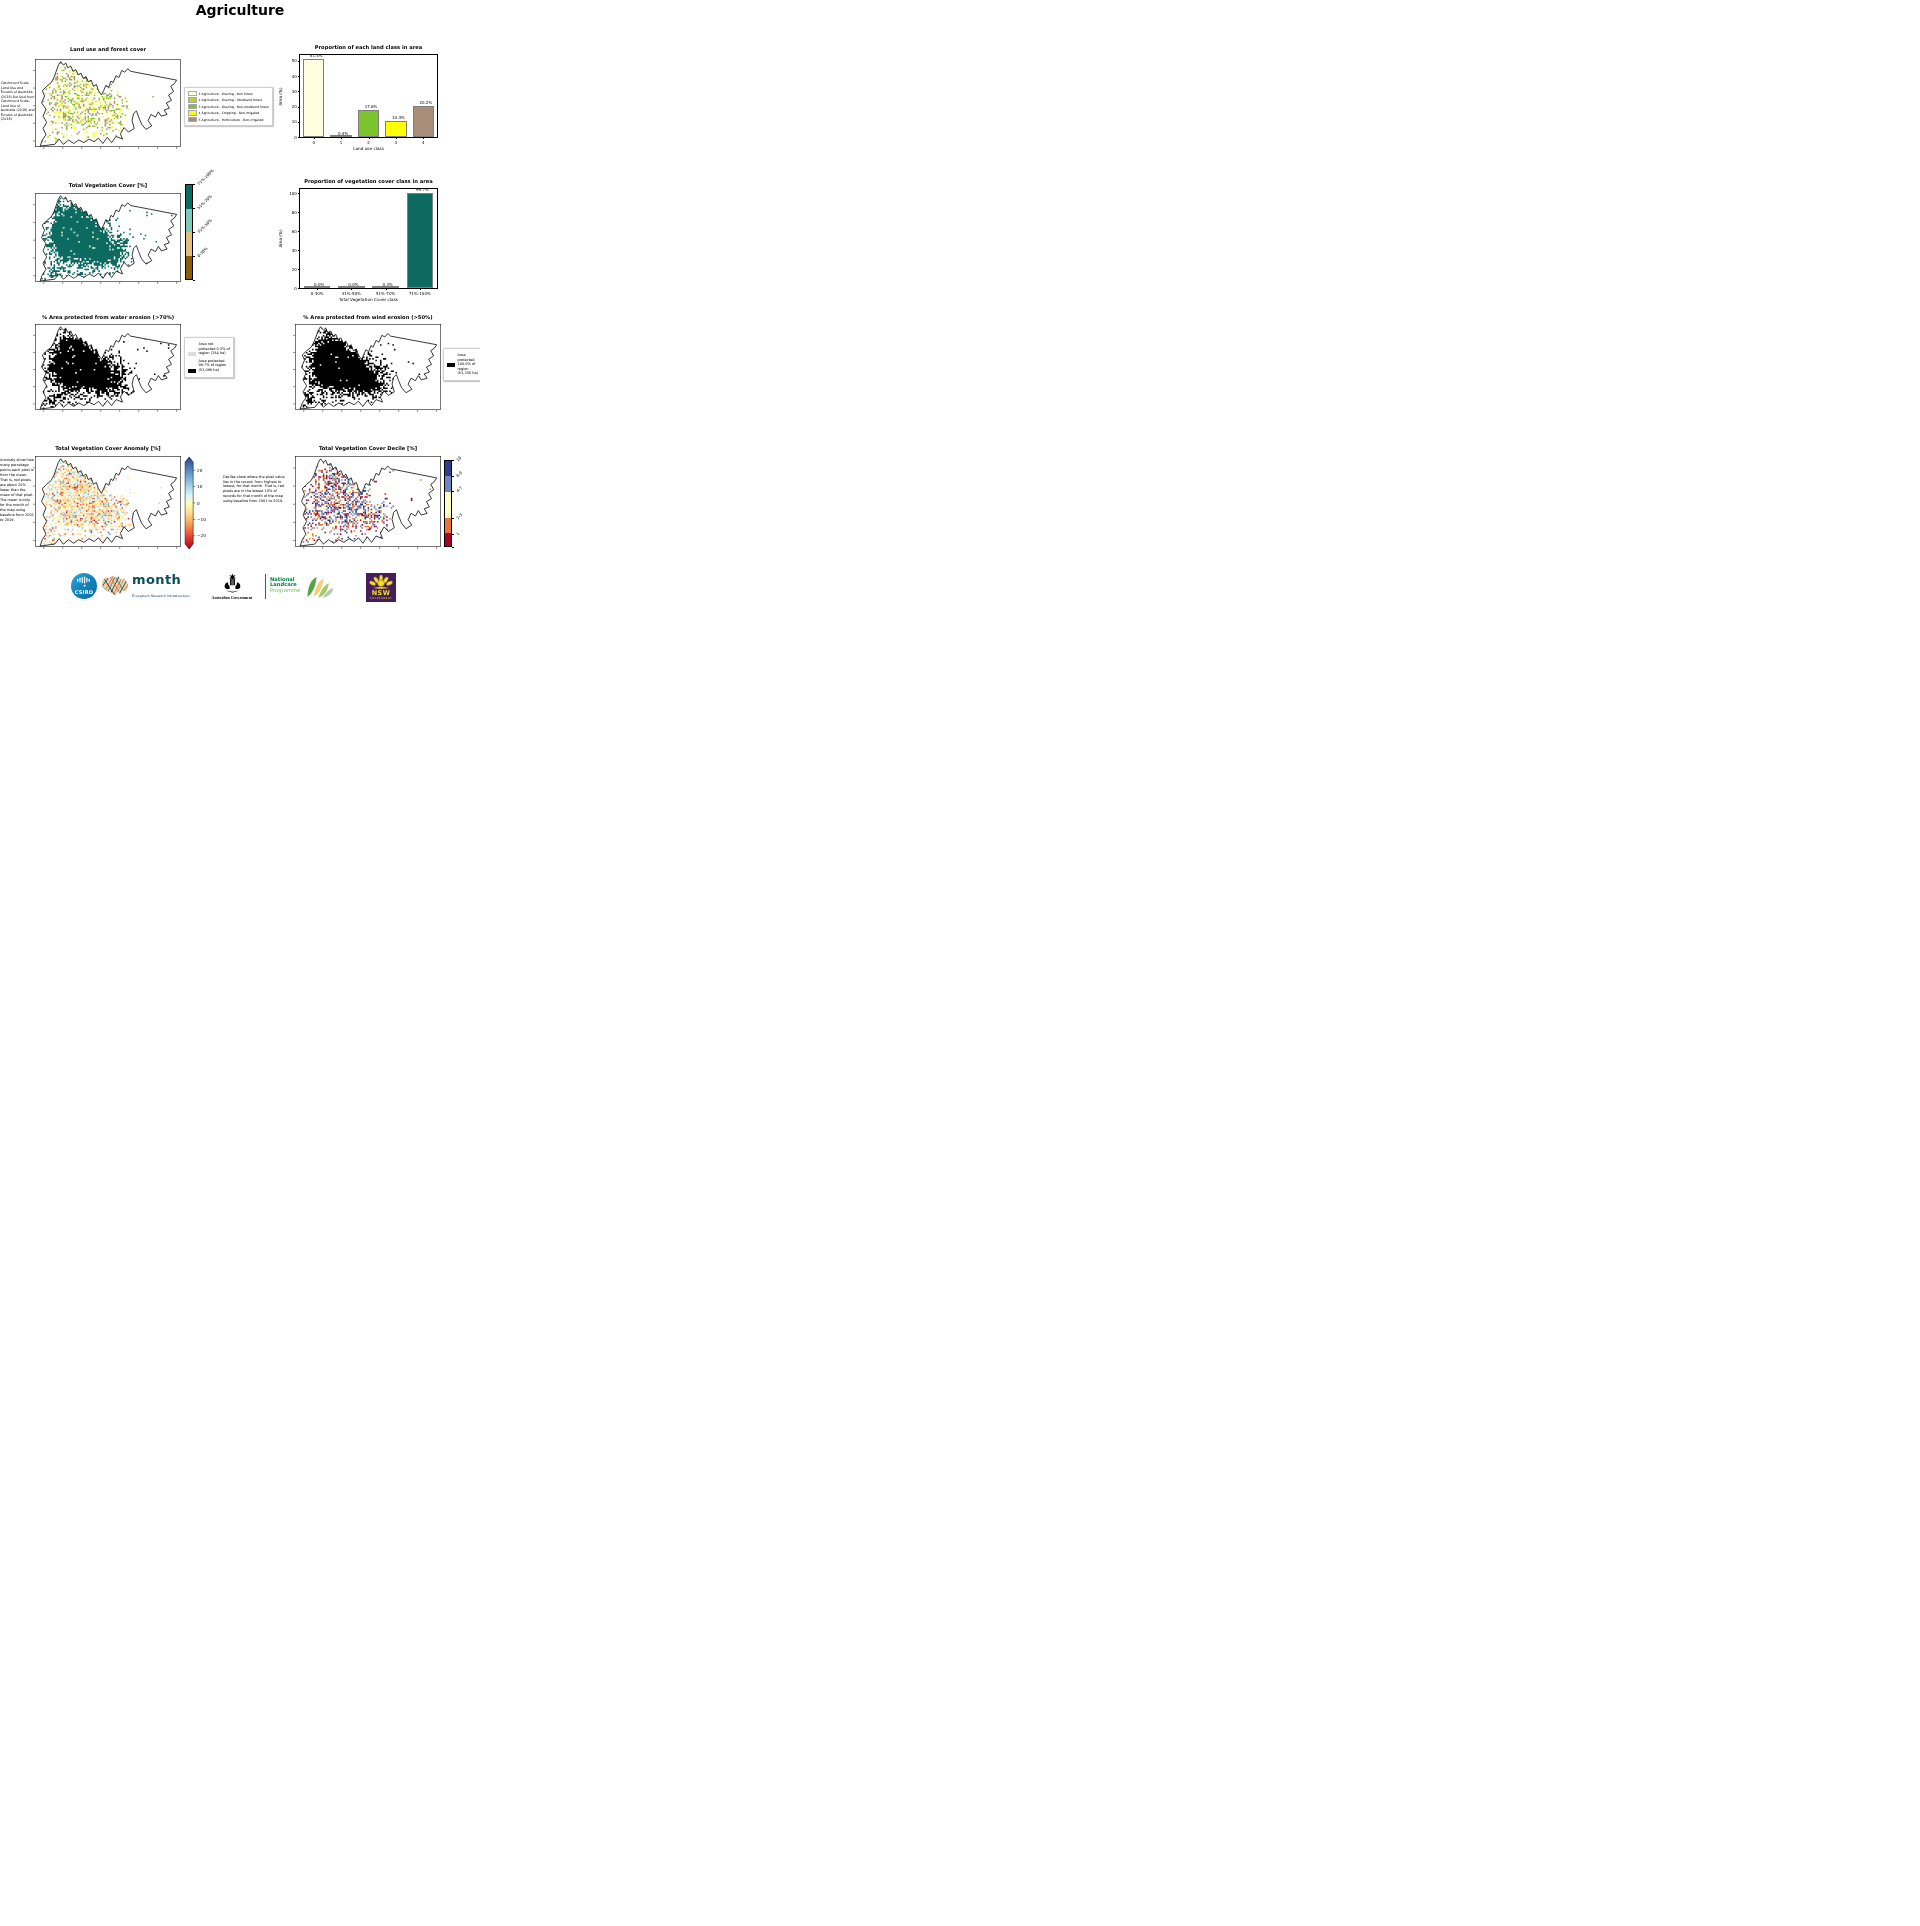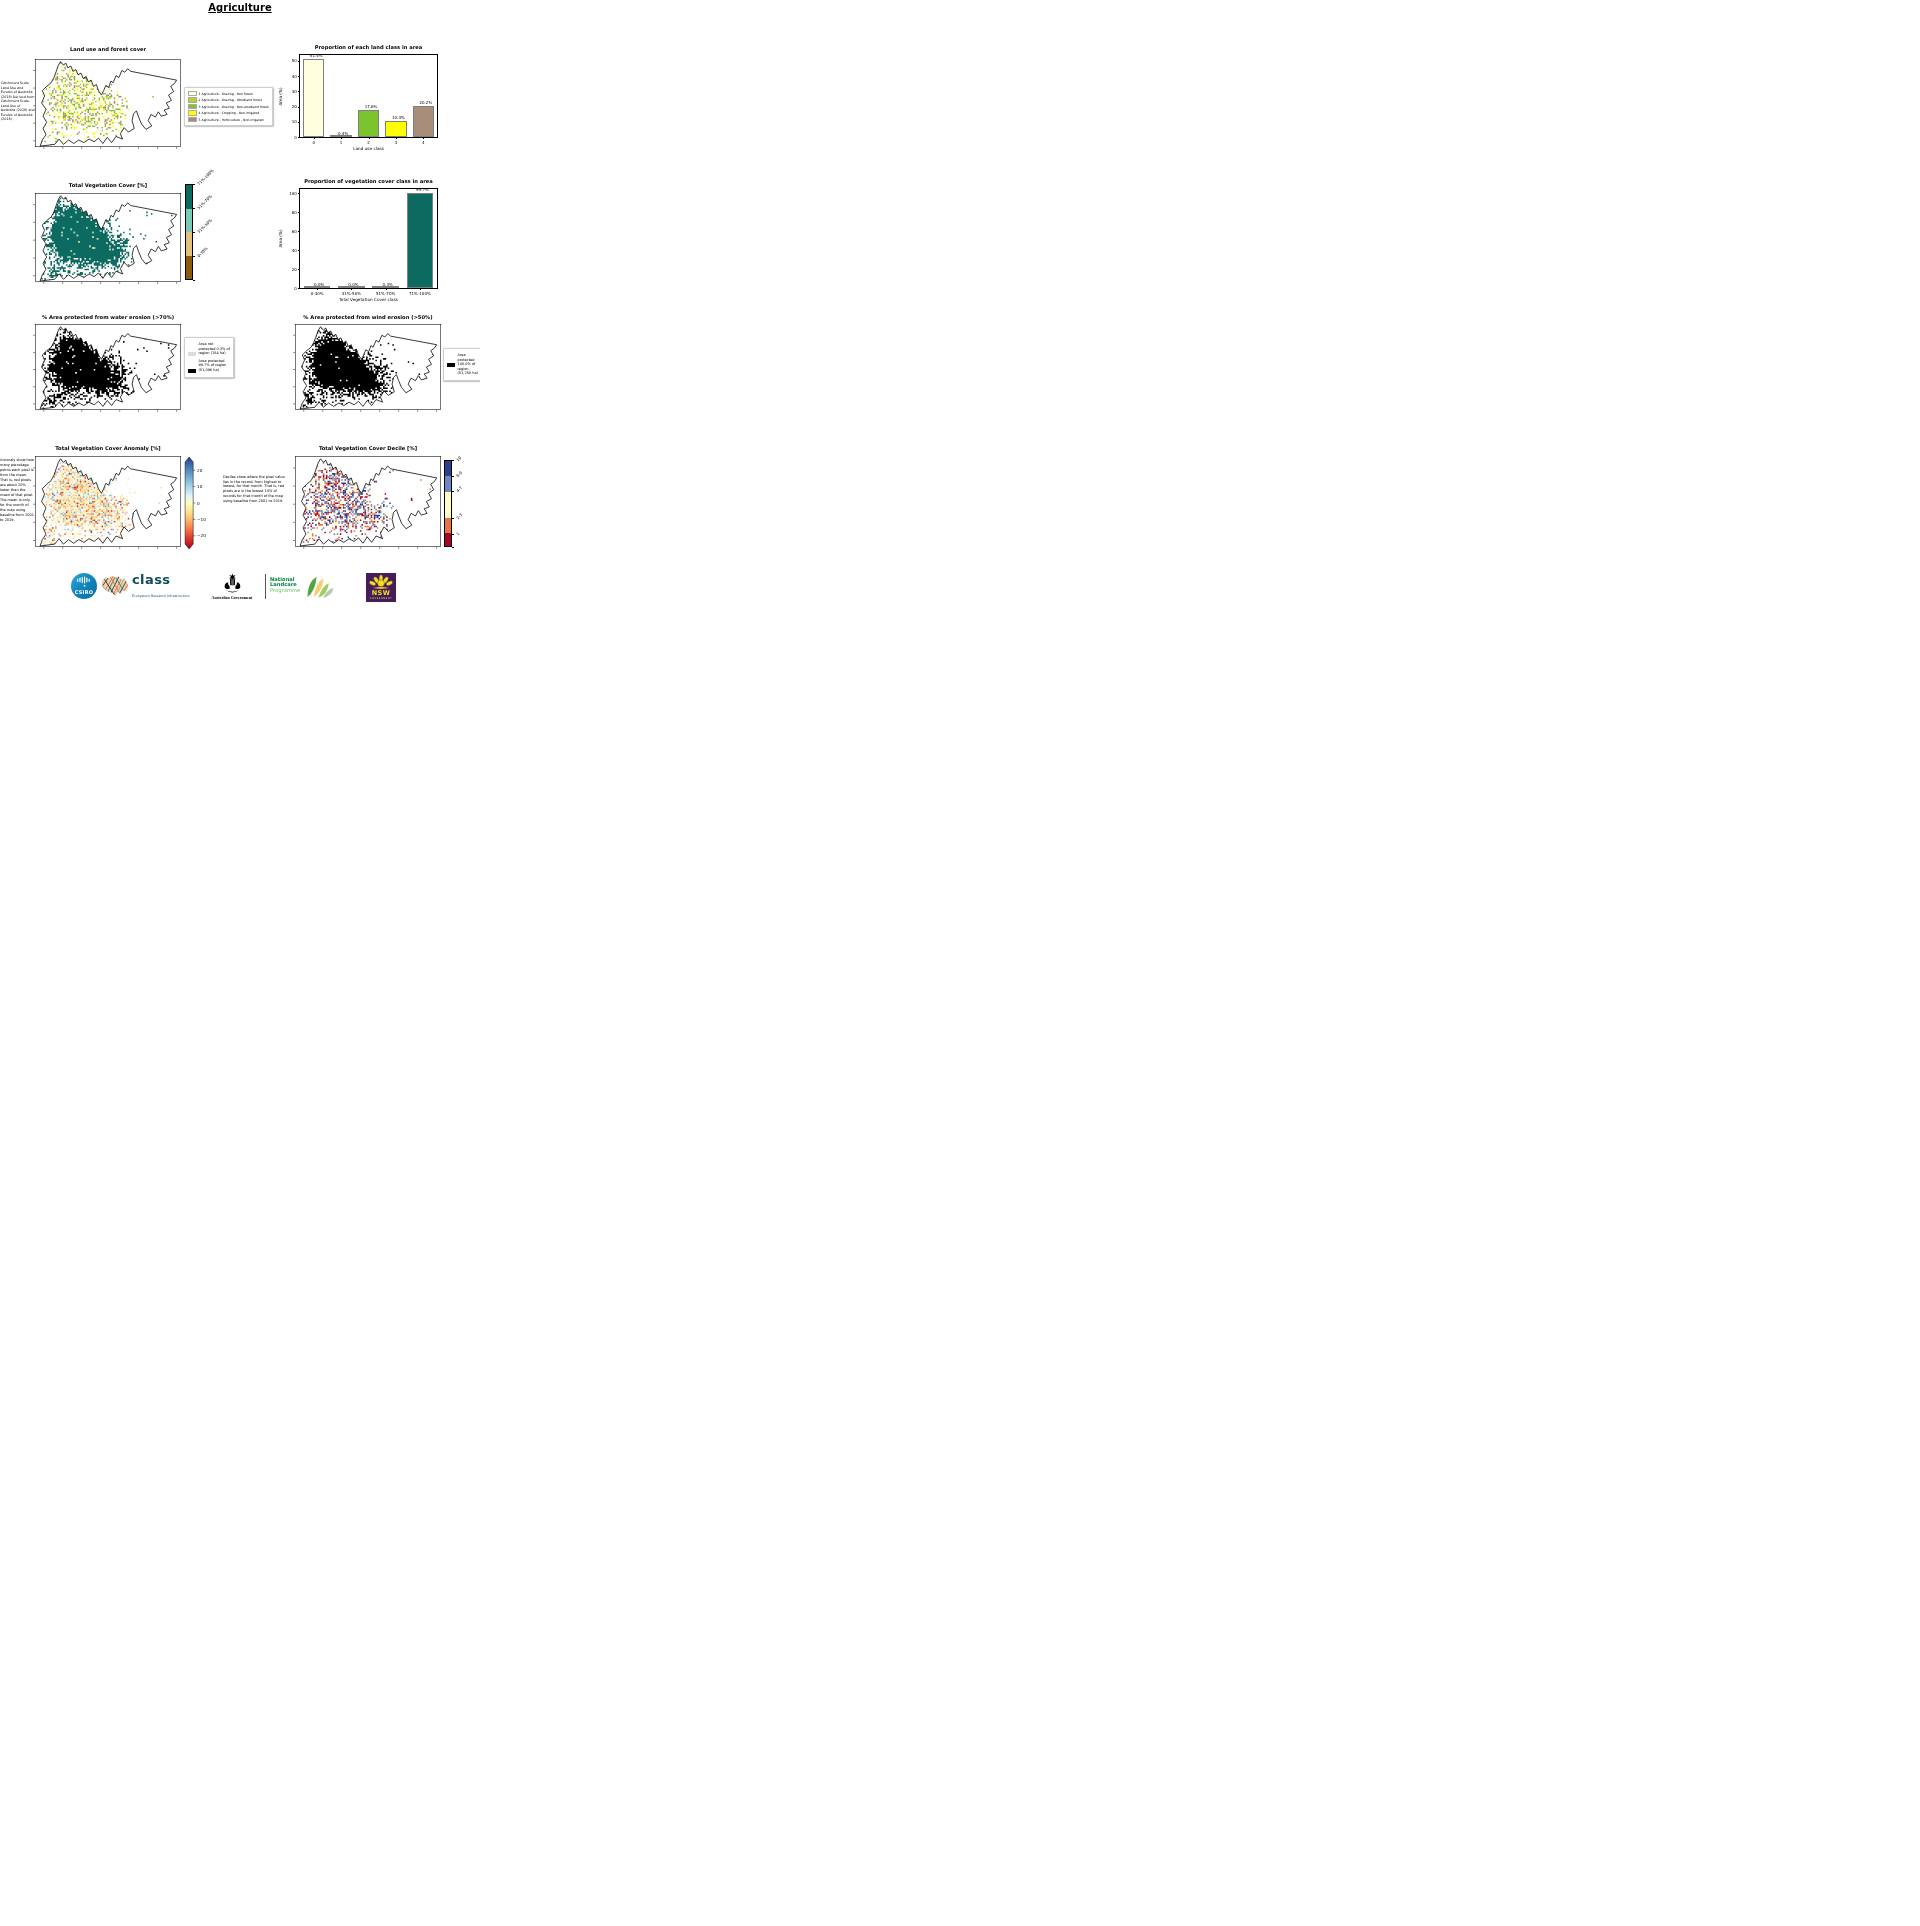--- a/index.html
+++ b/index.html
@@ -1,19 +1,19 @@
 <!DOCTYPE html>
 <html style="font-size:6.2px"><head>
 <meta charset="utf-8">
 <style>
   html,body{margin:0;padding:0;background:#fff;}
   .page{position:relative;width:480px;height:609px;background:#fff;overflow:hidden;
         font-family:"DejaVu Sans","Liberation Sans",sans-serif;color:#000;}
   .page-title{position:absolute;top:2.3px;left:0;width:100%;text-align:center;
-              font-size:10px;font-weight:bold;text-decoration:underline;}
+              font-size:14px;font-weight:bold;}
   .panel-title{position:absolute;font-size:5.2px;font-weight:bold;text-align:center;white-space:nowrap;}
   .note{position:absolute;font-size:3.3px;line-height:1.38;}
   .map-svg{position:absolute;overflow:visible;}
   
   .legend-box{position:absolute;background:#fff;border:0.4px solid #cfcfcf;border-radius:1.5px;
               box-shadow:0.8px 0.8px 1.2px rgba(0,0,0,.25);padding:1.9px 2.7px;}
   .lu-legend .legend-row{display:flex;align-items:center;gap:1.9px;margin:1px 0;}
   .lu-legend .swatch{width:7px;height:3.5px;flex:0 0 auto;border:0.2px solid #aaa;}
   .lu-legend .legend-label{font-size:3.1px;white-space:nowrap;}
   .ero-legend .legend-row{display:flex;align-items:flex-start;gap:2.3px;margin:2.3px 0;}
@@ -475,21 +475,21 @@
         <line x1="34" y1="60" x2="60" y2="8" stroke="#e8714a"></line>
         <line x1="42" y1="58" x2="66" y2="10" stroke="#74b6a9"></line>
         <line x1="50" y1="56" x2="72" y2="16" stroke="#0d4f5c"></line>
         <line x1="58" y1="54" x2="78" y2="22" stroke="#e8714a"></line>
         <line x1="4" y1="26" x2="24" y2="50" stroke="#74b6a9"></line>
         <line x1="14" y1="14" x2="40" y2="54" stroke="#12424e"></line>
         <line x1="28" y1="6" x2="54" y2="50" stroke="#e8714a"></line>
         <line x1="40" y1="4" x2="64" y2="44" stroke="#2e8b84"></line>
       </g>
     </svg>
-    <div class="tern-word">class</div>
+    <div class="tern-word">month</div>
     <div class="tern-tag">Ecosystem Research Infrastructure</div>
 
     <svg width="23" height="21.6" style="position:absolute;left:221px;top:0.8px;" viewBox="0 0 60 56">
       <g fill="#000">
         <polygon points="30,1 32,7 38,5 34,10 39,14 33,14 30,20 27,14 21,14 26,10 22,5 28,7"></polygon>
         <rect x="23.5" y="15" width="13" height="17" rx="2"></rect>
         <path d="M10,38 C8,30 14,23 19,25 C17,29 20,31 22,33 L23,40 C18,43 13,42 10,38 Z"></path>
         <path d="M50,38 C52,30 46,23 41,25 C43,29 40,31 38,33 L37,40 C42,43 47,42 50,38 Z"></path>
         <path d="M12,44 Q30,53 48,44 Q30,57 12,44 Z"></path>
       </g>

